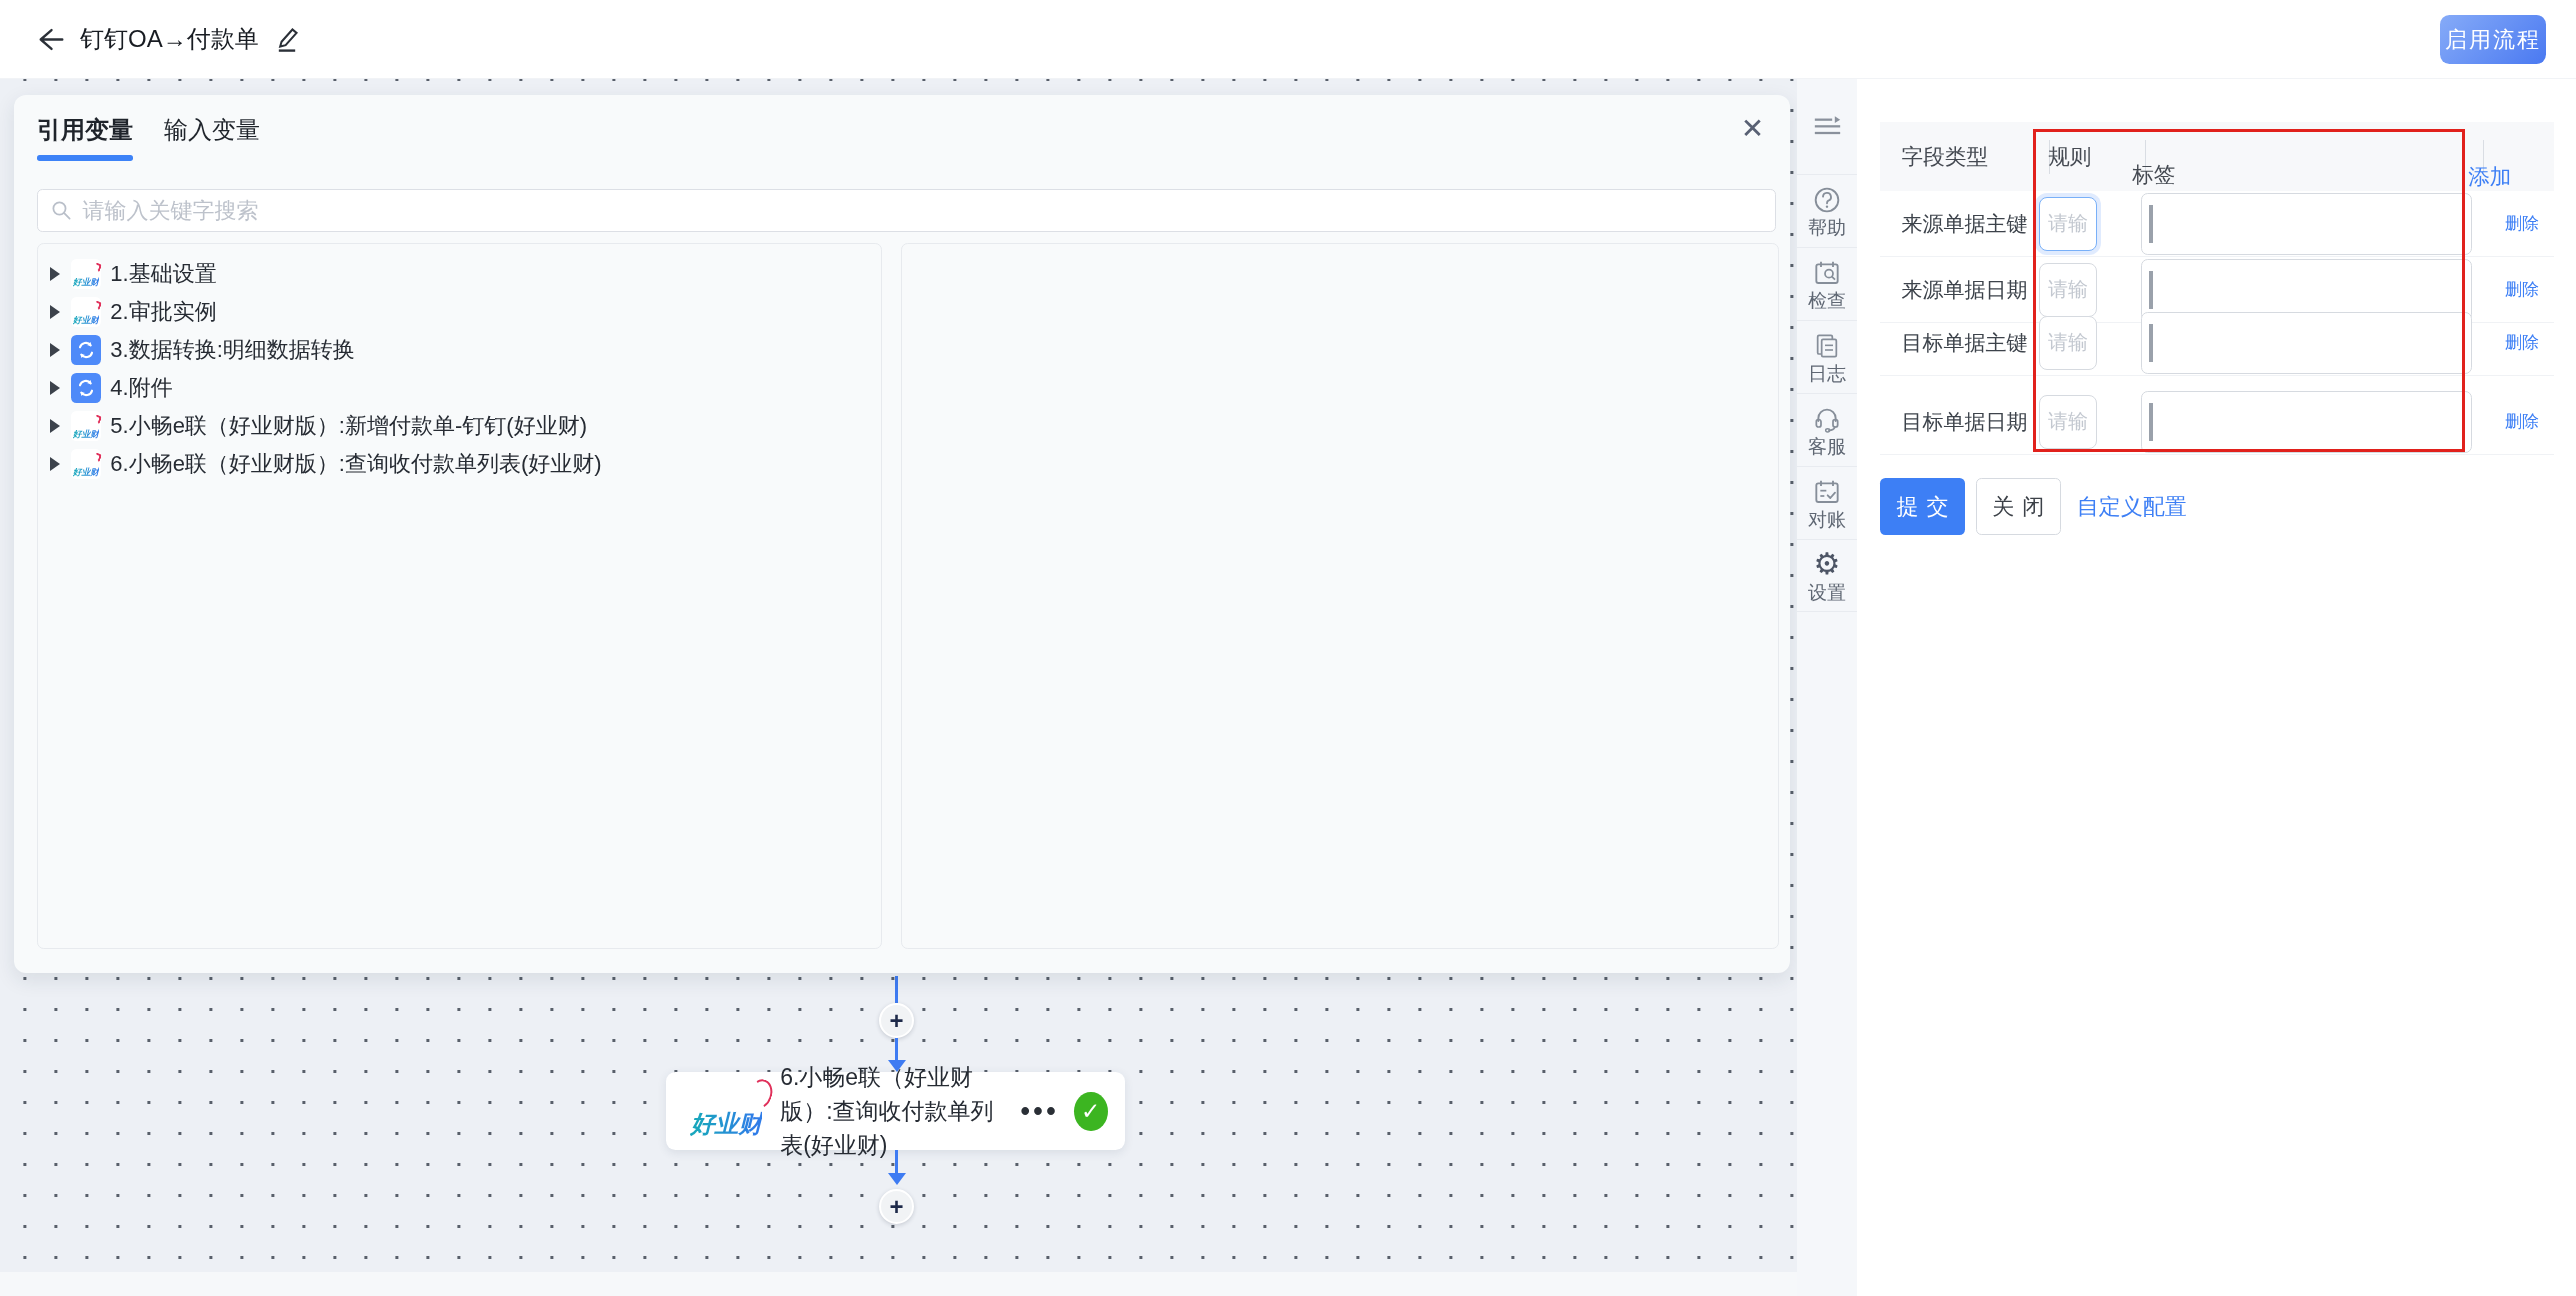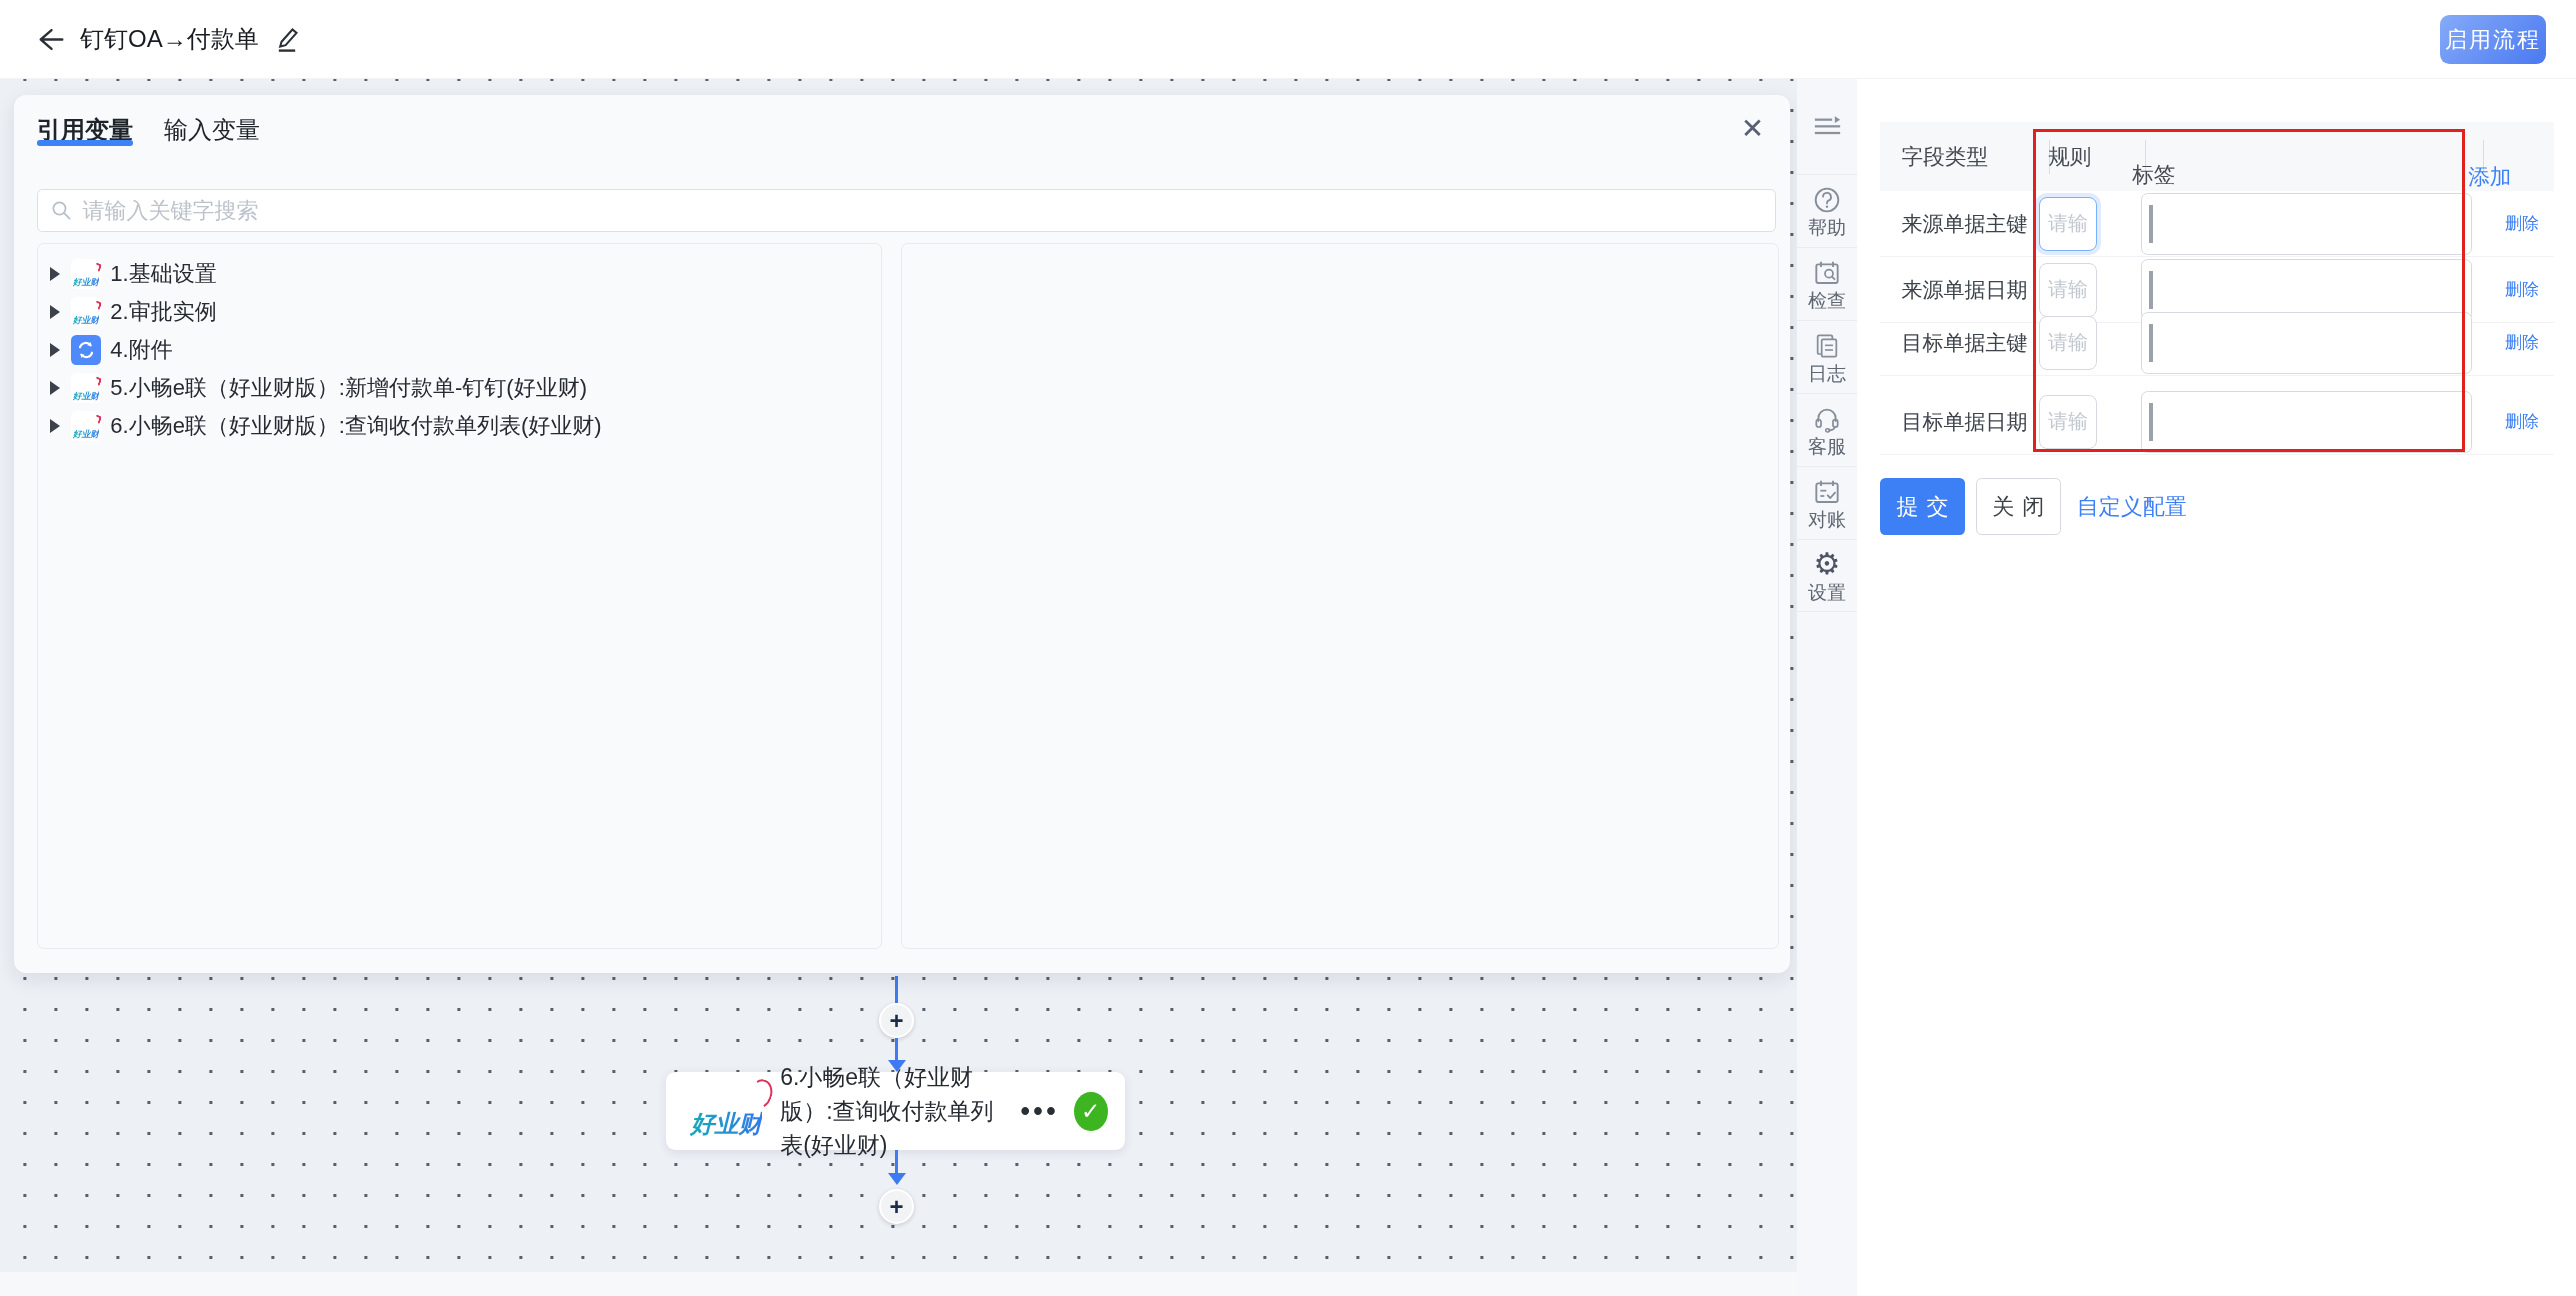--- a/index.html
+++ b/index.html
@@ -46,21 +46,21 @@
     background:linear-gradient(90deg,#19a6bd 10%,#2f7ce8 90%);
     -webkit-background-clip:text; background-clip:text; color:transparent; white-space:nowrap;}
   .hyc-swoosh { position:absolute; border:2px solid #e0315b; border-left-color:transparent; border-bottom-color:transparent;
     border-radius:50%; transform:rotate(18deg); }
 
   
   .modal { position:absolute; left:13.5px; top:95px; width:1776px; height:878px; background:#f8fafb;
     border-radius:12px; box-shadow:0 6.7px 20px rgba(30,45,70,.10); z-index:10;}
   .modal-close { position:absolute; right:20px; top:12px; font-size:28px; color:#586073; cursor:pointer; padding:5.4px;}
   .tabs { position:absolute; left:23.6px; top:19px; display:flex; gap:31px;}
-  .tab { font-size:24px; color:#1f242b; position:relative; cursor:pointer;}
+  .tab { font-size:24px; color:#1f242b; padding-bottom:15px; position:relative; cursor:pointer;}
   .tab.active { font-weight:bold; }
   .tab.active::after { content:""; position:absolute; left:0; right:0; bottom:0; height:6px; background:#3d82f7; border-radius:2.7px;}
   .search-box { position:absolute; left:23.6px; top:94px; width:1739px; height:43px; background:#fff;
     border:1.3px solid #dcdfe5; border-radius:5.4px; display:flex; align-items:center; padding:0 12px;}
   .search-box input { border:none; outline:none; flex:1; font-size:22px; color:#30353c; background:transparent; margin-left:9.4px;
     font-family:"Liberation Sans","DejaVu Sans",sans-serif;}
   .search-box input::placeholder { color:#bdc2cb; }
   .picker-box { position:absolute; top:148px; height:706px; border:1.3px solid #e7eaee; border-radius:6.7px; }
   .picker-box.left { left:23.6px; width:845px; padding:10.8px 0; }
   .picker-box.right { left:887px; width:878px; }
@@ -197,20 +197,32 @@
     <div class="tree-row">
       <span class="tree-caret"></span>
       <span class="tree-icon transform">
         <svg width="20" height="20" viewBox="0 0 30 30">
           <path d="M6 11 A9 9 0 0 1 22 8" fill="none" stroke="#fff" stroke-width="3.2" stroke-linecap="round"></path>
           <path d="M24 19 A9 9 0 0 1 8 22" fill="none" stroke="#fff" stroke-width="3.2" stroke-linecap="round"></path>
           <path d="M22 3 L23 9 L17 8 Z" fill="#fff"></path>
           <path d="M8 27 L7 21 L13 22 Z" fill="#fff"></path>
         </svg>
       </span>
+      <span class="tree-label">3.数据转换:明细数据转换</span>
+    </div>
+    <div class="tree-row">
+      <span class="tree-caret"></span>
+      <span class="tree-icon transform">
+        <svg width="20" height="20" viewBox="0 0 30 30">
+          <path d="M6 11 A9 9 0 0 1 22 8" fill="none" stroke="#fff" stroke-width="3.2" stroke-linecap="round"></path>
+          <path d="M24 19 A9 9 0 0 1 8 22" fill="none" stroke="#fff" stroke-width="3.2" stroke-linecap="round"></path>
+          <path d="M22 3 L23 9 L17 8 Z" fill="#fff"></path>
+          <path d="M8 27 L7 21 L13 22 Z" fill="#fff"></path>
+        </svg>
+      </span>
       <span class="tree-label">4.附件</span>
     </div>
     <div class="tree-row">
       <span class="tree-caret"></span>
       <span class="tree-icon hyc-logo">
         <span class="hyc-text" style="font-size:8.8px;">好业财</span>
         <span class="hyc-swoosh" style="width:6.7px; height:8.8px; right:0px; top:4px;"></span>
       </span>
       <span class="tree-label">5.小畅e联（好业财版）:新增付款单-钉钉(好业财)</span>
     </div>

